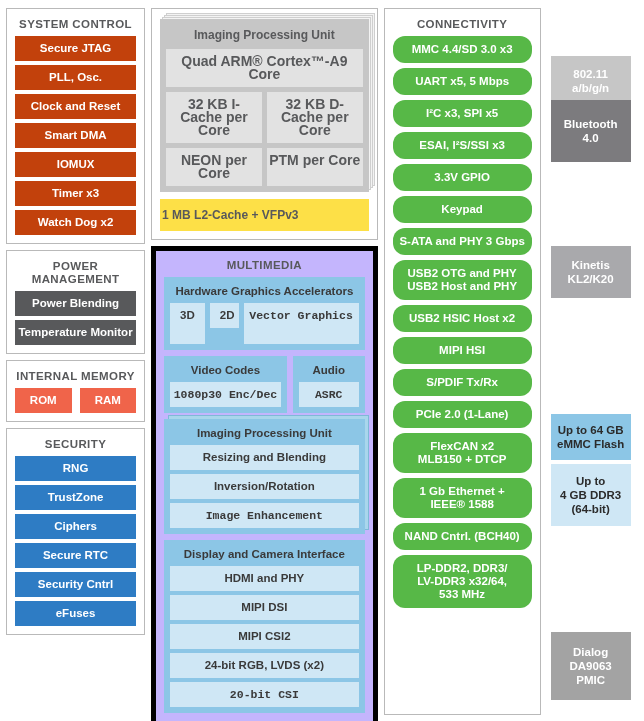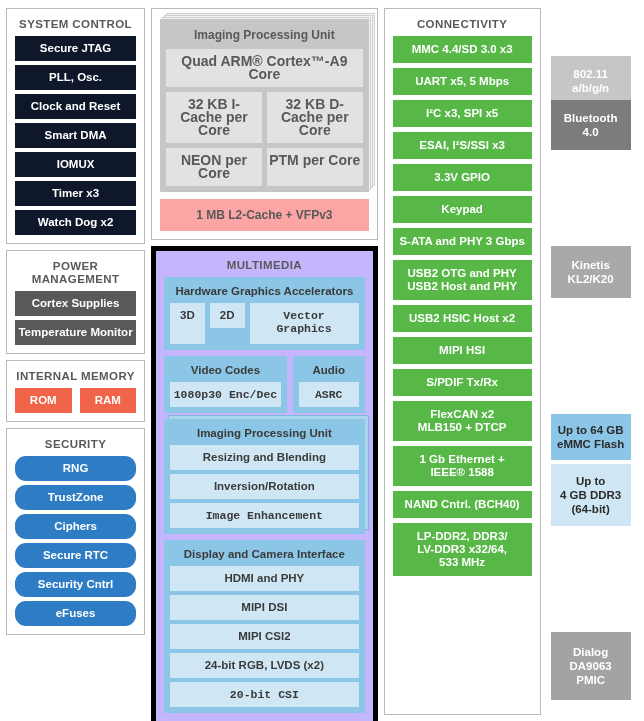--- a/index.html
+++ b/index.html
@@ -20,46 +20,46 @@
   }
   .blk {
     font-size: 11.5px; font-weight: bold; text-align: center;
     line-height: 13px; padding: 6px 2px; margin-bottom: 4px;
     color: #ffffff;
   }
   .blk:last-child { margin-bottom: 0; text-align: center; }
 
   
   .col1 { width: 140px; display: flex; flex-direction: column; gap: 6px; }
-  .p-syscontrol .blk { background: #0f172a; }
+  .p-syscontrol .blk { background: #c2410c; }
   .p-power .blk { background: #58595b; }
   .mem-row { display: flex; gap: 8px; }
   .mem-row .blk { background: #f0644a; flex: 1; margin-bottom: 0; }
-  .p-security .blk { background: #2e7cc4; border-radius: 11px; }
+  .p-security .blk { background: #2e7cc4; }
 
   
   .col2 { width: 228px; display: flex; flex-direction: column; gap: 6px; }
 
   .cpu-panel { border: 1px solid #b9b9b9; background: #fff; padding: 10px 8px 8px 8px; }
   .stack-wrap { position: relative; margin-bottom: 7px; }
   .stack-l { position: absolute; background: #f3f3f3; border: 1px solid #cfcfcf; height: 100%; width: 100%; }
   .stack-l.s1 { top: -6px; left: 6px; }
   .stack-l.s2 { top: -4px; left: 4px; }
   .stack-l.s3 { top: -2px; left: 2px; }
   .cpu-box { position: relative; background: #c6c6c6; padding: 6px; }
   .cpu-hdr { font-size: 12px; font-weight: bold; color: #58595b; text-align: center; padding: 3px 0 7px 0; }
   .cpu-cell {
     background: #e2e2e2; color: #58595b; font-size: 14px; font-weight: bold;
     text-align: center; line-height: 13px; padding: 6px 2px; margin-bottom: 5px;
   }
   .cpu-row { display: flex; gap: 5px; }
   .cpu-row .cpu-cell { flex: 1; }
   .l2 {
-    background: #fca5a5; color: #58595b; font-size: 12px; font-weight: bold;
-    text-align: center; padding: 9px 2px;
+    background: #fde047; color: #58595b; font-size: 12px; font-weight: bold;
+    text-align: left; padding: 9px 2px;
   }
 
   .mm-panel { border: 5px solid #000000; background: #c4b5fd; padding: 5px 8px 8px 8px; flex: 1; }
   .mm-group { background: #8cc6e6; padding: 6px; margin-bottom: 6px; }
   .mm-hdr { font-size: 11.5px; font-weight: bold; color: #3a3a3a; text-align: center; padding: 2px 0 6px 0; }
   .mm-cell {
     background: #cfe7f5; color: #3a3a3a; font-size: 11.5px; font-weight: bold;
     text-align: center; line-height: 13px; padding: 6px 3px; margin-bottom: 4px;
   }
   .mm-cell:last-child { margin-bottom: 0; font-family: Liberation Mono, monospace; }
@@ -68,21 +68,21 @@
   .mm-split .mm-group { margin-bottom: 0; }
   .mm-split .g-video { flex: 1.85; }
   .mm-split .g-audio { flex: 1; }
   .ipu-wrap { position: relative; }
   .ipu-stack { position: absolute; top: -4px; left: 4px; width: 100%; height: 100%; background: #a9d6ec; border: 1px solid #7fb9d8; }
   .ipu-wrap > .mm-group { position: relative; }
 
   
   .col3 { width: 158px; }
   .p-conn { height: 100%; padding: 6px 8px 7px 8px; }
-  .p-conn .blk { background: #57b847; padding: 7px 4px; margin-bottom: 5px; }
+  .p-conn .blk { background: #57b847; padding: 7px 4px; margin-bottom: 5px; border-radius: 12px; }
 
   
   .col4 { width: 92px; position: relative; }
   .ext {
     position: absolute; left: 4px; width: 80px;
     font-size: 11.5px; font-weight: bold; text-align: center;
     line-height: 14px; color: #ffffff;
     display: flex; align-items: center; justify-content: center;
   }
   .e-wifi { background: #c6c6c6; }
@@ -105,21 +105,21 @@
       <div class="blk">PLL, Osc.</div>
       <div class="blk">Clock and Reset</div>
       <div class="blk">Smart DMA</div>
       <div class="blk">IOMUX</div>
       <div class="blk">Timer x3</div>
       <div class="blk">Watch Dog x2</div>
     </div>
 
     <div class="panel p-power">
       <div class="sect-title">POWER MANAGEMENT</div>
-      <div class="blk">Cortex Supplies</div>
+      <div class="blk">Power Blending</div>
       <div class="blk">Temperature Monitor</div>
     </div>
 
     <div class="panel p-memory">
       <div class="sect-title">INTERNAL MEMORY</div>
       <div class="mem-row">
         <div class="blk">ROM</div>
         <div class="blk">RAM</div>
       </div>
     </div>
@@ -159,21 +159,21 @@
       <div class="l2">1 MB L2-Cache + VFPv3</div>
     </div>
 
     <div class="mm-panel">
       <div class="sect-title">MULTIMEDIA</div>
 
       <div class="mm-group">
         <div class="mm-hdr">Hardware Graphics Accelerators</div>
         <div class="mm-row">
           <div class="mm-cell" style="margin-bottom:0;padding-left:10px;padding-right:10px">3D</div>
-          <div class="mm-cell" style="margin-bottom:16px;padding-left:10px;padding-right:10px">2D</div>
+          <div class="mm-cell" style="margin-bottom:16px;padding-left:10px;padding-right:4px">2D</div>
           <div class="mm-cell" style="margin-bottom:0;flex:1">Vector Graphics</div>
         </div>
       </div>
 
       <div class="mm-split">
         <div class="mm-group g-video">
           <div class="mm-hdr">Video Codes</div>
           <div class="mm-cell">1080p30 Enc/Dec</div>
         </div>
         <div class="mm-group g-audio">
@@ -212,35 +212,36 @@
       <div class="blk">I²C x3, SPI x5</div>
       <div class="blk">ESAI, I²S/SSI x3</div>
       <div class="blk">3.3V GPIO</div>
       <div class="blk">Keypad</div>
       <div class="blk">S-ATA and PHY 3 Gbps</div>
       <div class="blk" style="white-space:pre-line">USB2 OTG and PHY
 USB2 Host and PHY</div>
       <div class="blk">USB2 HSIC Host x2</div>
       <div class="blk">MIPI HSI</div>
       <div class="blk">S/PDIF Tx/Rx</div>
+      <div class="blk">PCIe 2.0 (1-Lane)</div>
       <div class="blk" style="white-space:pre-line">FlexCAN x2
 MLB150 + DTCP</div>
       <div class="blk" style="white-space:pre-line">1 Gb Ethernet +
 IEEE® 1588</div>
       <div class="blk">NAND Cntrl. (BCH40)</div>
       <div class="blk" style="white-space:pre-line">LP-DDR2, DDR3/
 LV-DDR3 x32/64,
 533 MHz</div>
     </div>
   </div>
 
   <div class="col4">
     <div class="ext e-wifi" style="top:48px;height:50px;white-space:pre-line">802.11
 a/b/g/n</div>
-    <div class="ext e-bt" style="top:92px;height:50px;white-space:pre-line">Bluetooth
+    <div class="ext e-bt" style="top:92px;height:62px;white-space:pre-line">Bluetooth
 4.0</div>
     <div class="ext e-kin" style="top:238px;height:52px;white-space:pre-line">Kinetis
 KL2/K20</div>
     <div class="ext e-emmc" style="top:406px;height:46px;white-space:pre-line">Up to 64 GB
 eMMC Flash</div>
     <div class="ext e-ddr" style="top:456px;height:62px;white-space:pre-line">Up to
 4 GB DDR3
 (64-bit)</div>
     <div class="ext e-pmic" style="top:624px;height:68px;white-space:pre-line">Dialog
 DA9063

